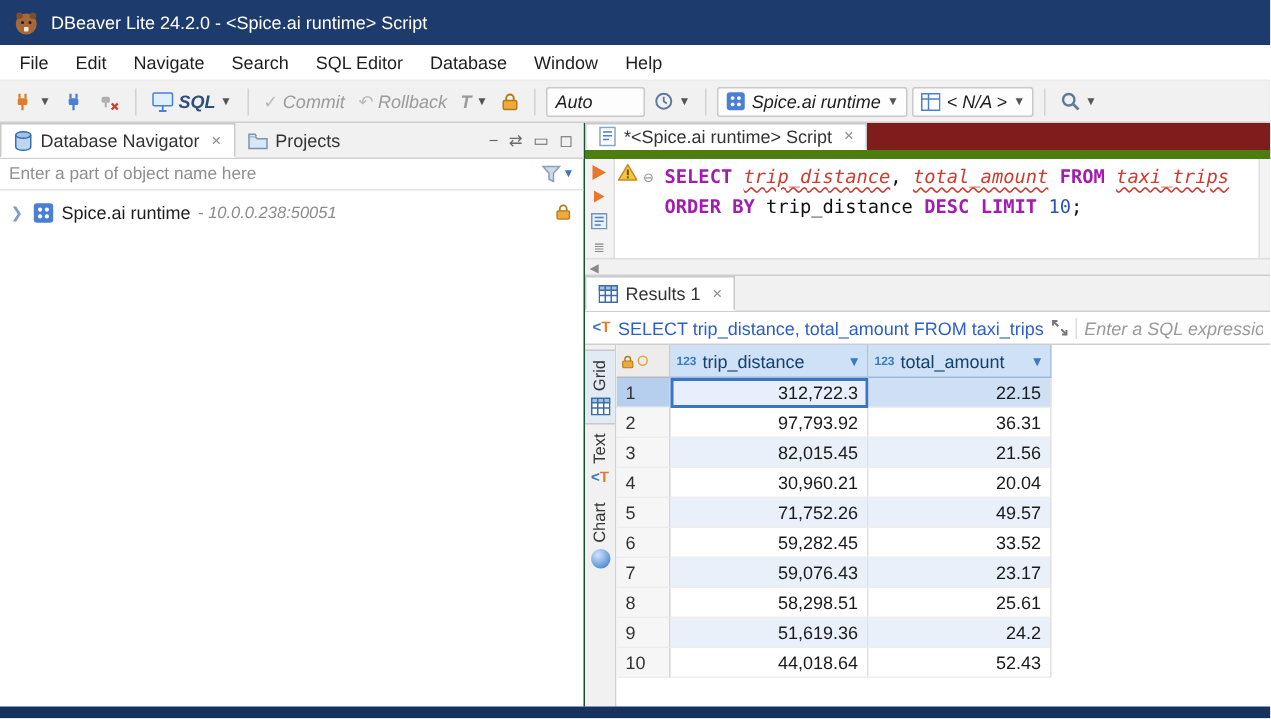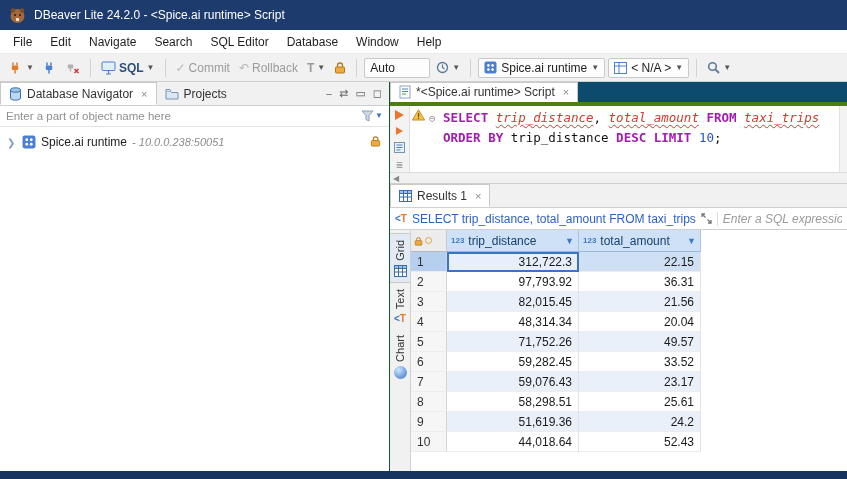--- a/index.html
+++ b/index.html
@@ -16,21 +16,21 @@
   .menu-item{padding:4px 9px;cursor:default;}
 
   
   .toolbar{position:absolute;top:54px;left:0;right:0;height:28px;background:#f1f1f1;border-bottom:1px solid #cfcfcf;display:flex;align-items:center;gap:3px;padding:0 6px;}
   .tb-btn{display:flex;align-items:center;gap:3px;padding:2px 3px;border-radius:2px;}
   .tb-sep{width:1px;height:18px;background:#d2d2d2;margin:0 4px;}
   .caret{font-size:8px;color:#555;line-height:1;}
   .grayed{color:#9b9b9b;}
   .combo{display:flex;align-items:center;gap:4px;background:#fdfdfd;border:1px solid #c9c9c9;border-radius:2px;height:20px;padding:0 5px;}
   .combo.auto{width:66px;justify-content:space-between;}
-  .tb-label{white-space:nowrap;}
+  .tb-label{white-space:nowrap;font-style:italic;}
 
   
   .main{position:absolute;top:82px;left:0;right:0;bottom:8px;}
   .bottombar{position:absolute;left:0;right:0;bottom:0;height:8px;background:#16325e;}
 
   
   .left-panel{position:absolute;top:0;left:0;width:390px;bottom:0;background:#fff;border-right:1px solid #14532d;}
   .view-tabs{height:24px;background:#f1f1f1;border-bottom:1px solid #cfcfcf;display:flex;align-items:stretch;}
   .view-tab{display:flex;align-items:center;gap:5px;padding:0 8px;color:#333;}
   .view-tab.active{background:#fff;border:1px solid #c9c9c9;border-bottom:1px solid #fff;}
@@ -42,21 +42,21 @@
   .filter-funnel{display:flex;align-items:center;gap:1px;padding:0 6px;}
   .tree{padding-top:5px;position:relative;}
   .tree-item{display:flex;align-items:center;gap:5px;height:20px;padding-left:7px;position:relative;}
   .expander{color:#7f9cc1;font-size:10px;width:10px;}
   .tree-label{color:#1e1e1e;}
   .tree-detail{color:#8c8c8c;font-style:italic;font-size:11px;}
   .tree-lock{position:absolute;right:8px;top:3px;}
 
   
   .right-panel{position:absolute;top:0;left:390px;right:0;bottom:0;background:#fff;}
-  .editor-tabs{position:absolute;top:0;left:0;right:0;height:24px;background:#0c4a6e;border-bottom:4px solid #4d7c0f;display:flex;}
+  .editor-tabs{position:absolute;top:0;left:0;right:0;height:24px;background:#7f1d1d;border-bottom:6px solid #4d7c0f;display:flex;}
   .editor-area{position:absolute;top:24px;left:0;right:0;height:66px;display:flex;}
   .ed-toolbar{width:20px;background:#f3f3f3;border-right:1px solid #ddd;display:flex;flex-direction:column;align-items:center;padding-top:4px;gap:7px;}
   .tri{width:0;height:0;border-left:9px solid #e8762d;border-top:5px solid transparent;border-bottom:5px solid transparent;}
   .tri.small{border-left-width:7px;border-top-width:4px;border-bottom-width:4px;border-left-color:#e8762d;}
   .ed-margin{width:17px;background:#fff;display:flex;flex-direction:column;align-items:center;padding-top:3px;}
   .code{flex:1;font-family:"DejaVu Sans Mono","Liberation Mono",monospace;font-size:12.5px;line-height:19px;padding:2px 2px 0 2px;white-space:pre;overflow:hidden;}
   .code-line{display:block;}
   .fold{display:inline-block;width:14px;color:#9a9a9a;font-size:11px;}
   .tok-kw{color:#a21caf;font-weight:bold;}
   .tok-ident{color:#cf3b2f;font-style:italic;text-decoration:underline wavy #cf3b2f 1px;text-underline-offset:2px;}
@@ -423,21 +423,21 @@
                   <div class="gcell val c0">97,793.92</div>
                   <div class="gcell val c1">36.31</div>
                 </div>
                 <div class="grow stripe">
                   <div class="gcell rnum">3</div>
                   <div class="gcell val c0">82,015.45</div>
                   <div class="gcell val c1">21.56</div>
                 </div>
                 <div class="grow">
                   <div class="gcell rnum">4</div>
-                  <div class="gcell val c0">48,314.34</div>
+                  <div class="gcell val c0">30,960.21</div>
                   <div class="gcell val c1">20.04</div>
                 </div>
                 <div class="grow stripe">
                   <div class="gcell rnum">5</div>
                   <div class="gcell val c0">71,752.26</div>
                   <div class="gcell val c1">49.57</div>
                 </div>
                 <div class="grow">
                   <div class="gcell rnum">6</div>
                   <div class="gcell val c0">59,282.45</div>

